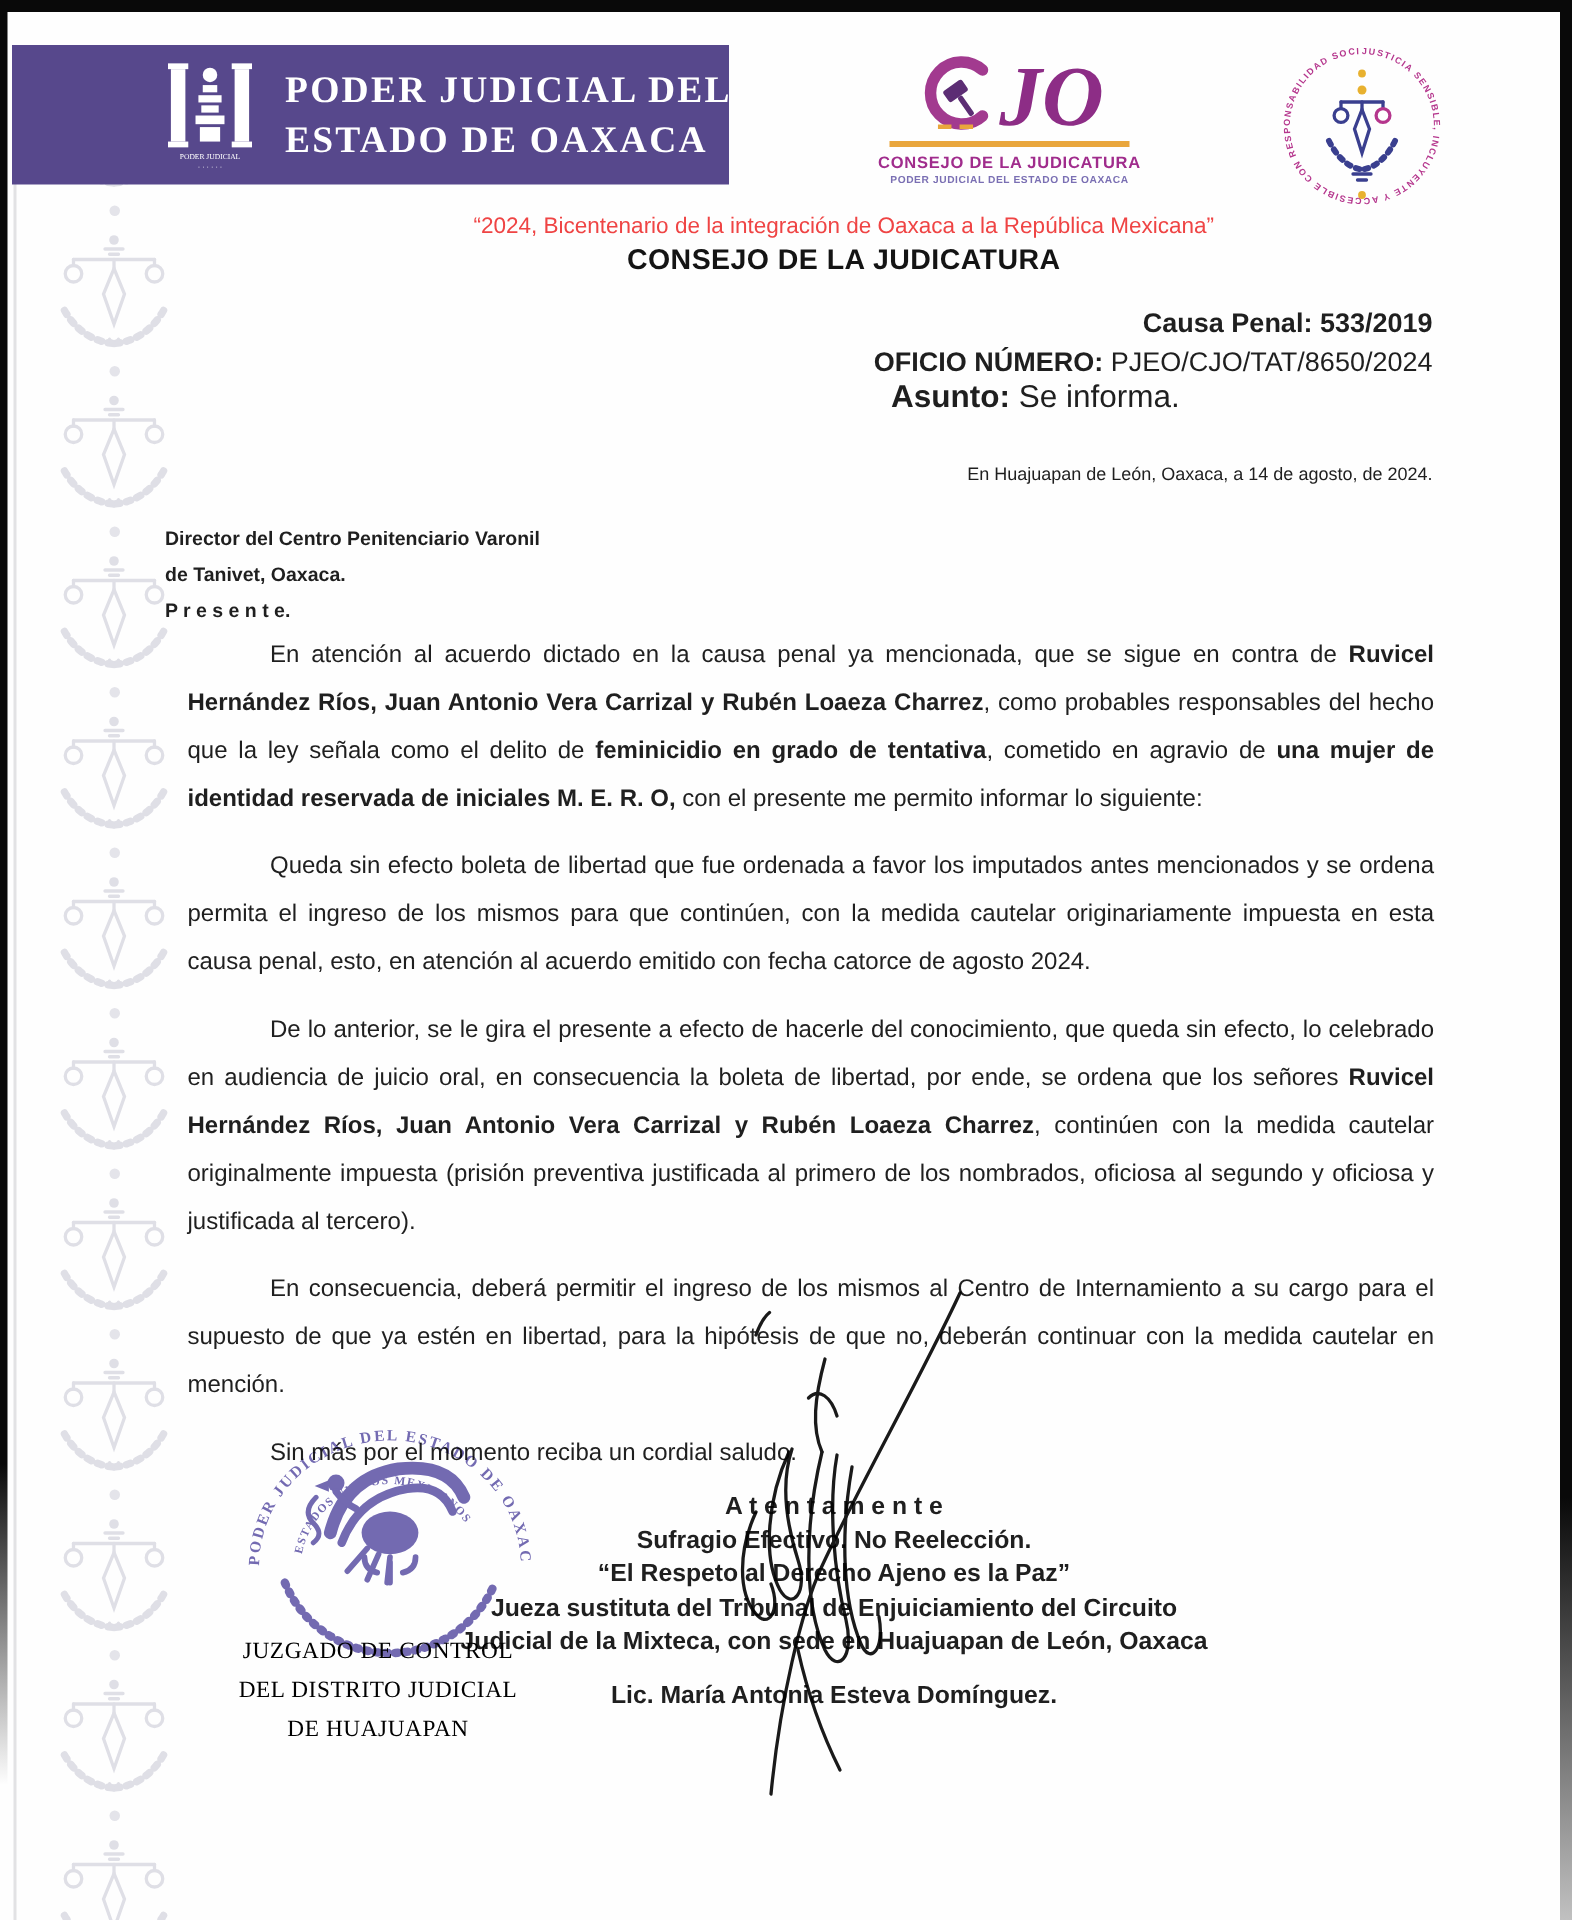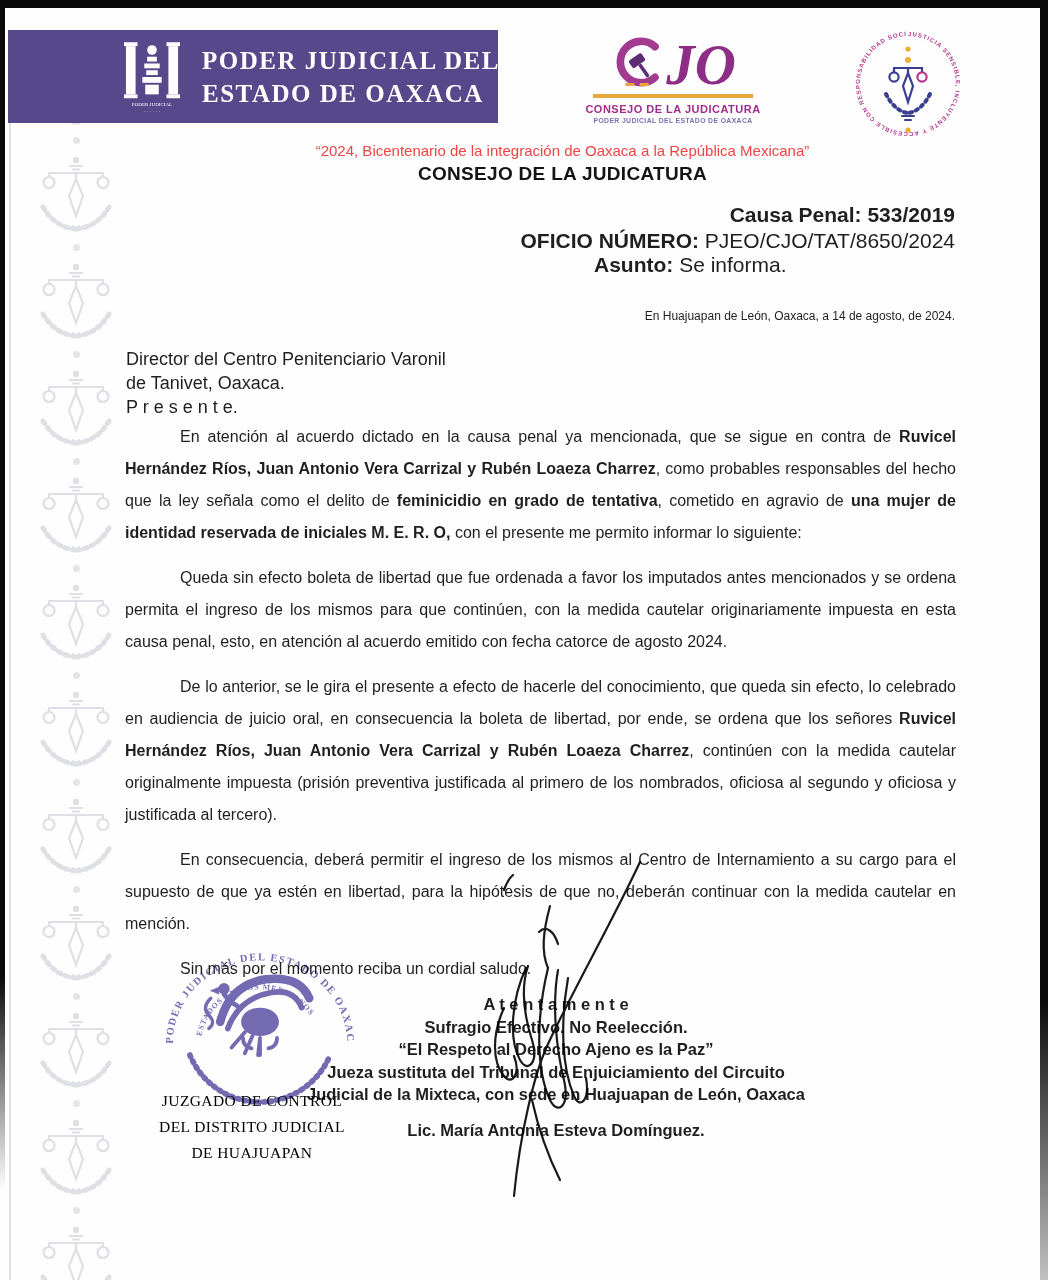--- a/index.html
+++ b/index.html
@@ -9,21 +9,21 @@
   
   .scan-top{position:absolute;top:0;left:0;right:0;height:8px;background:#090909;z-index:9;}
   .scan-left{position:absolute;top:0;left:0;width:5px;height:1190px;
              background:linear-gradient(#090909 82%,rgba(9,9,9,0));z-index:9;}
   .scan-right{position:absolute;top:0;right:0;width:8px;height:1280px;
               background:linear-gradient(#090909 78%,rgba(9,9,9,.25));z-index:9;}
   .page-edge{position:absolute;top:32px;left:9px;width:2px;height:1248px;background:rgba(60,60,70,.14);z-index:2;}
 
   
   .banner{position:absolute;left:8px;top:30px;width:478px;height:93px;background:#57488c;
-          display:flex;align-items:center;z-index:5;padding-left:12px;}
+          display:flex;align-items:center;z-index:5;}
   .banner-logo{margin-left:104px;width:56px;height:78px;flex:0 0 auto;}
   .banner-text{margin-left:22px;color:#fff;font-family:"Liberation Serif",serif;
                font-size:25px;letter-spacing:1.5px;font-weight:600;line-height:33px;white-space:nowrap;}
 
   
   .cjo{position:absolute;left:583px;top:30px;width:180px;text-align:center;z-index:5;}
   .cjo-top{display:flex;justify-content:center;align-items:flex-end;height:60px;font-style:italic;}
   .cjo-c{width:54px;height:56px;}
   .cjo-jo{font-family:"Liberation Serif",serif;font-weight:700;font-size:57px;line-height:50px;
           color:#8d2d86;margin-left:2px;}
@@ -31,26 +31,26 @@
   .cjo-line1{color:#a02c8c;font-weight:700;font-size:11px;letter-spacing:.5px;}
   .cjo-line2{color:#7a6fb3;font-weight:700;font-size:6.8px;letter-spacing:.4px;margin-top:2px;}
 
   .seal{position:absolute;left:850px;top:26px;width:116px;height:116px;z-index:5;}
 
   .tagline{position:absolute;left:140px;top:142px;width:845px;text-align:center;
            font-size:15px;color:#ef4444;z-index:3;}
   .doc-title{position:absolute;left:140px;top:163px;width:845px;text-align:center;
              font-size:19px;font-weight:700;letter-spacing:.3px;color:#141414;z-index:3;}
 
-  .ref{position:absolute;right:93px;top:202px;text-align:right;font-size:21px;line-height:26px;z-index:3;}
+  .ref{position:absolute;right:93px;top:202px;text-align:right;font-size:18px;line-height:26px;z-index:3;}
   .b{font-weight:700;}
   .asunto{position:absolute;left:594px;top:253px;font-size:21px;z-index:3;}
   .dateline{position:absolute;right:93px;top:309px;font-size:12px;z-index:3;}
 
-  .addressee{position:absolute;left:126px;top:347px;font-size:18px;font-weight:400;line-height:24px;z-index:3;}
+  .addressee{position:absolute;left:110px;top:347px;font-size:13px;font-weight:700;line-height:24px;z-index:3;}
 
   .letter-body{position:absolute;left:125px;top:421px;width:831px;font-size:16px;line-height:32px;
                text-align:justify;z-index:3;}
   .letter-body p{margin:0 0 13px;text-indent:55px;}
 
   .closing{position:absolute;left:250px;top:993px;width:612px;text-align:center;font-weight:700;
            font-size:16.5px;line-height:22.5px;z-index:4;}
   .signer{margin-top:13px;}
 
   .stamp{position:absolute;left:146px;top:930px;width:228px;height:180px;z-index:6;

